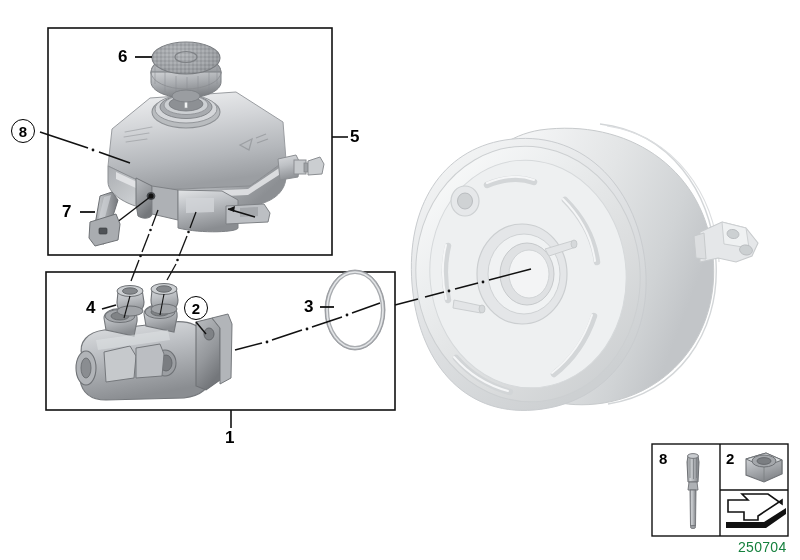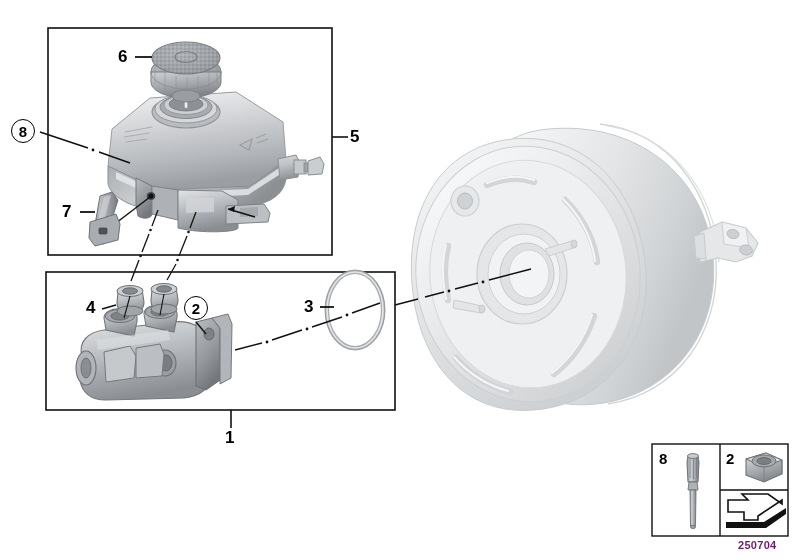--- a/index.html
+++ b/index.html
@@ -5,21 +5,21 @@
   html,body{margin:0;padding:0;background:#ffffff;}
   body{width:800px;height:560px;overflow:hidden;
        font-family:"Liberation Sans", sans-serif;}
   #stage{position:relative;width:800px;height:560px;background:#fff;}
   svg.layer{position:absolute;left:0;top:0;width:800px;height:560px;}
   .lbl{position:absolute;font-weight:bold;color:#000;font-family:"Liberation Sans",sans-serif;}
   .lbl-num{font-size:17px;line-height:17px;}
   .circ{position:absolute;border:1.6px solid #000;border-radius:50%;
         width:22px;height:22px;display:flex;align-items:center;justify-content:center;
         font-weight:bold;font-size:15px;background:#fff;color:#000;}
-  .partno{position:absolute;font-size:11px;color:#701a75;letter-spacing:.3px;font-weight:bold;}
+  .partno{position:absolute;font-size:14px;color:#15803d;letter-spacing:.3px;}
   .legend-num{position:absolute;font-weight:bold;font-size:15px;color:#000;}
 </style>
 </head>
 <body>
 
 <div id="stage">
 
   <svg class="layer" viewBox="0 0 800 560">
     <defs>
       <linearGradient id="gMetalTop" x1="0" y1="0" x2="0.25" y2="1">

